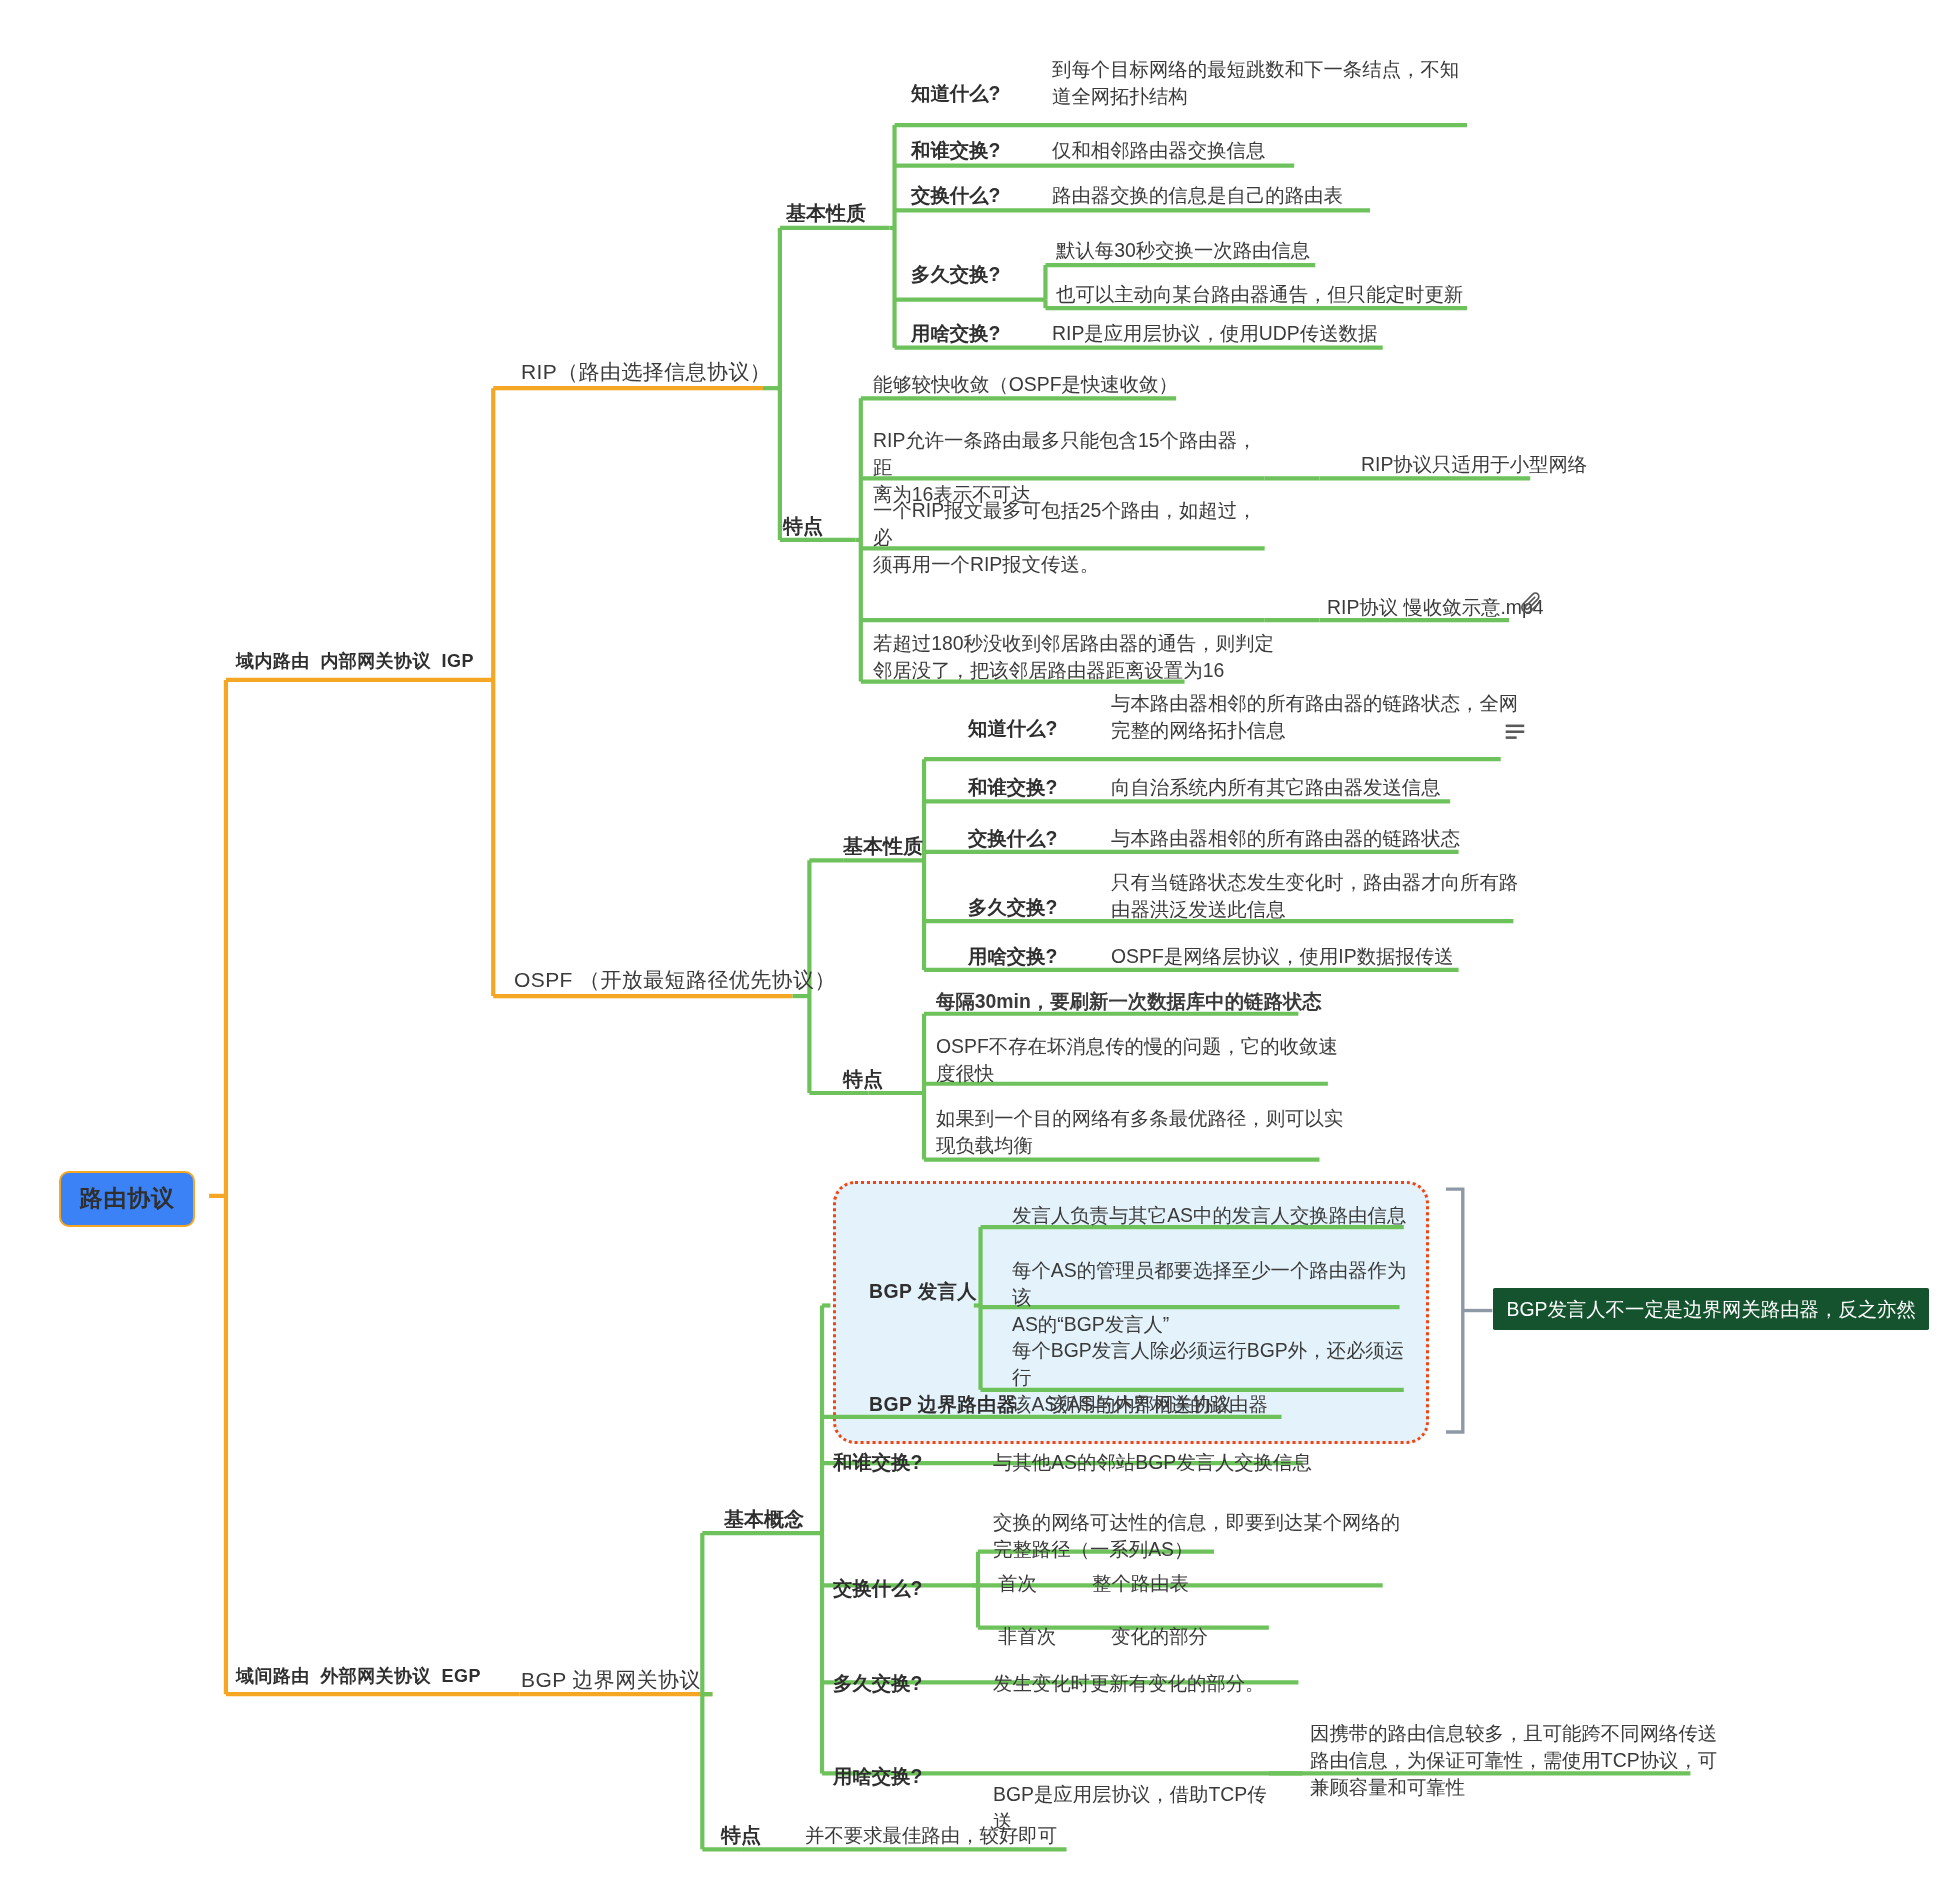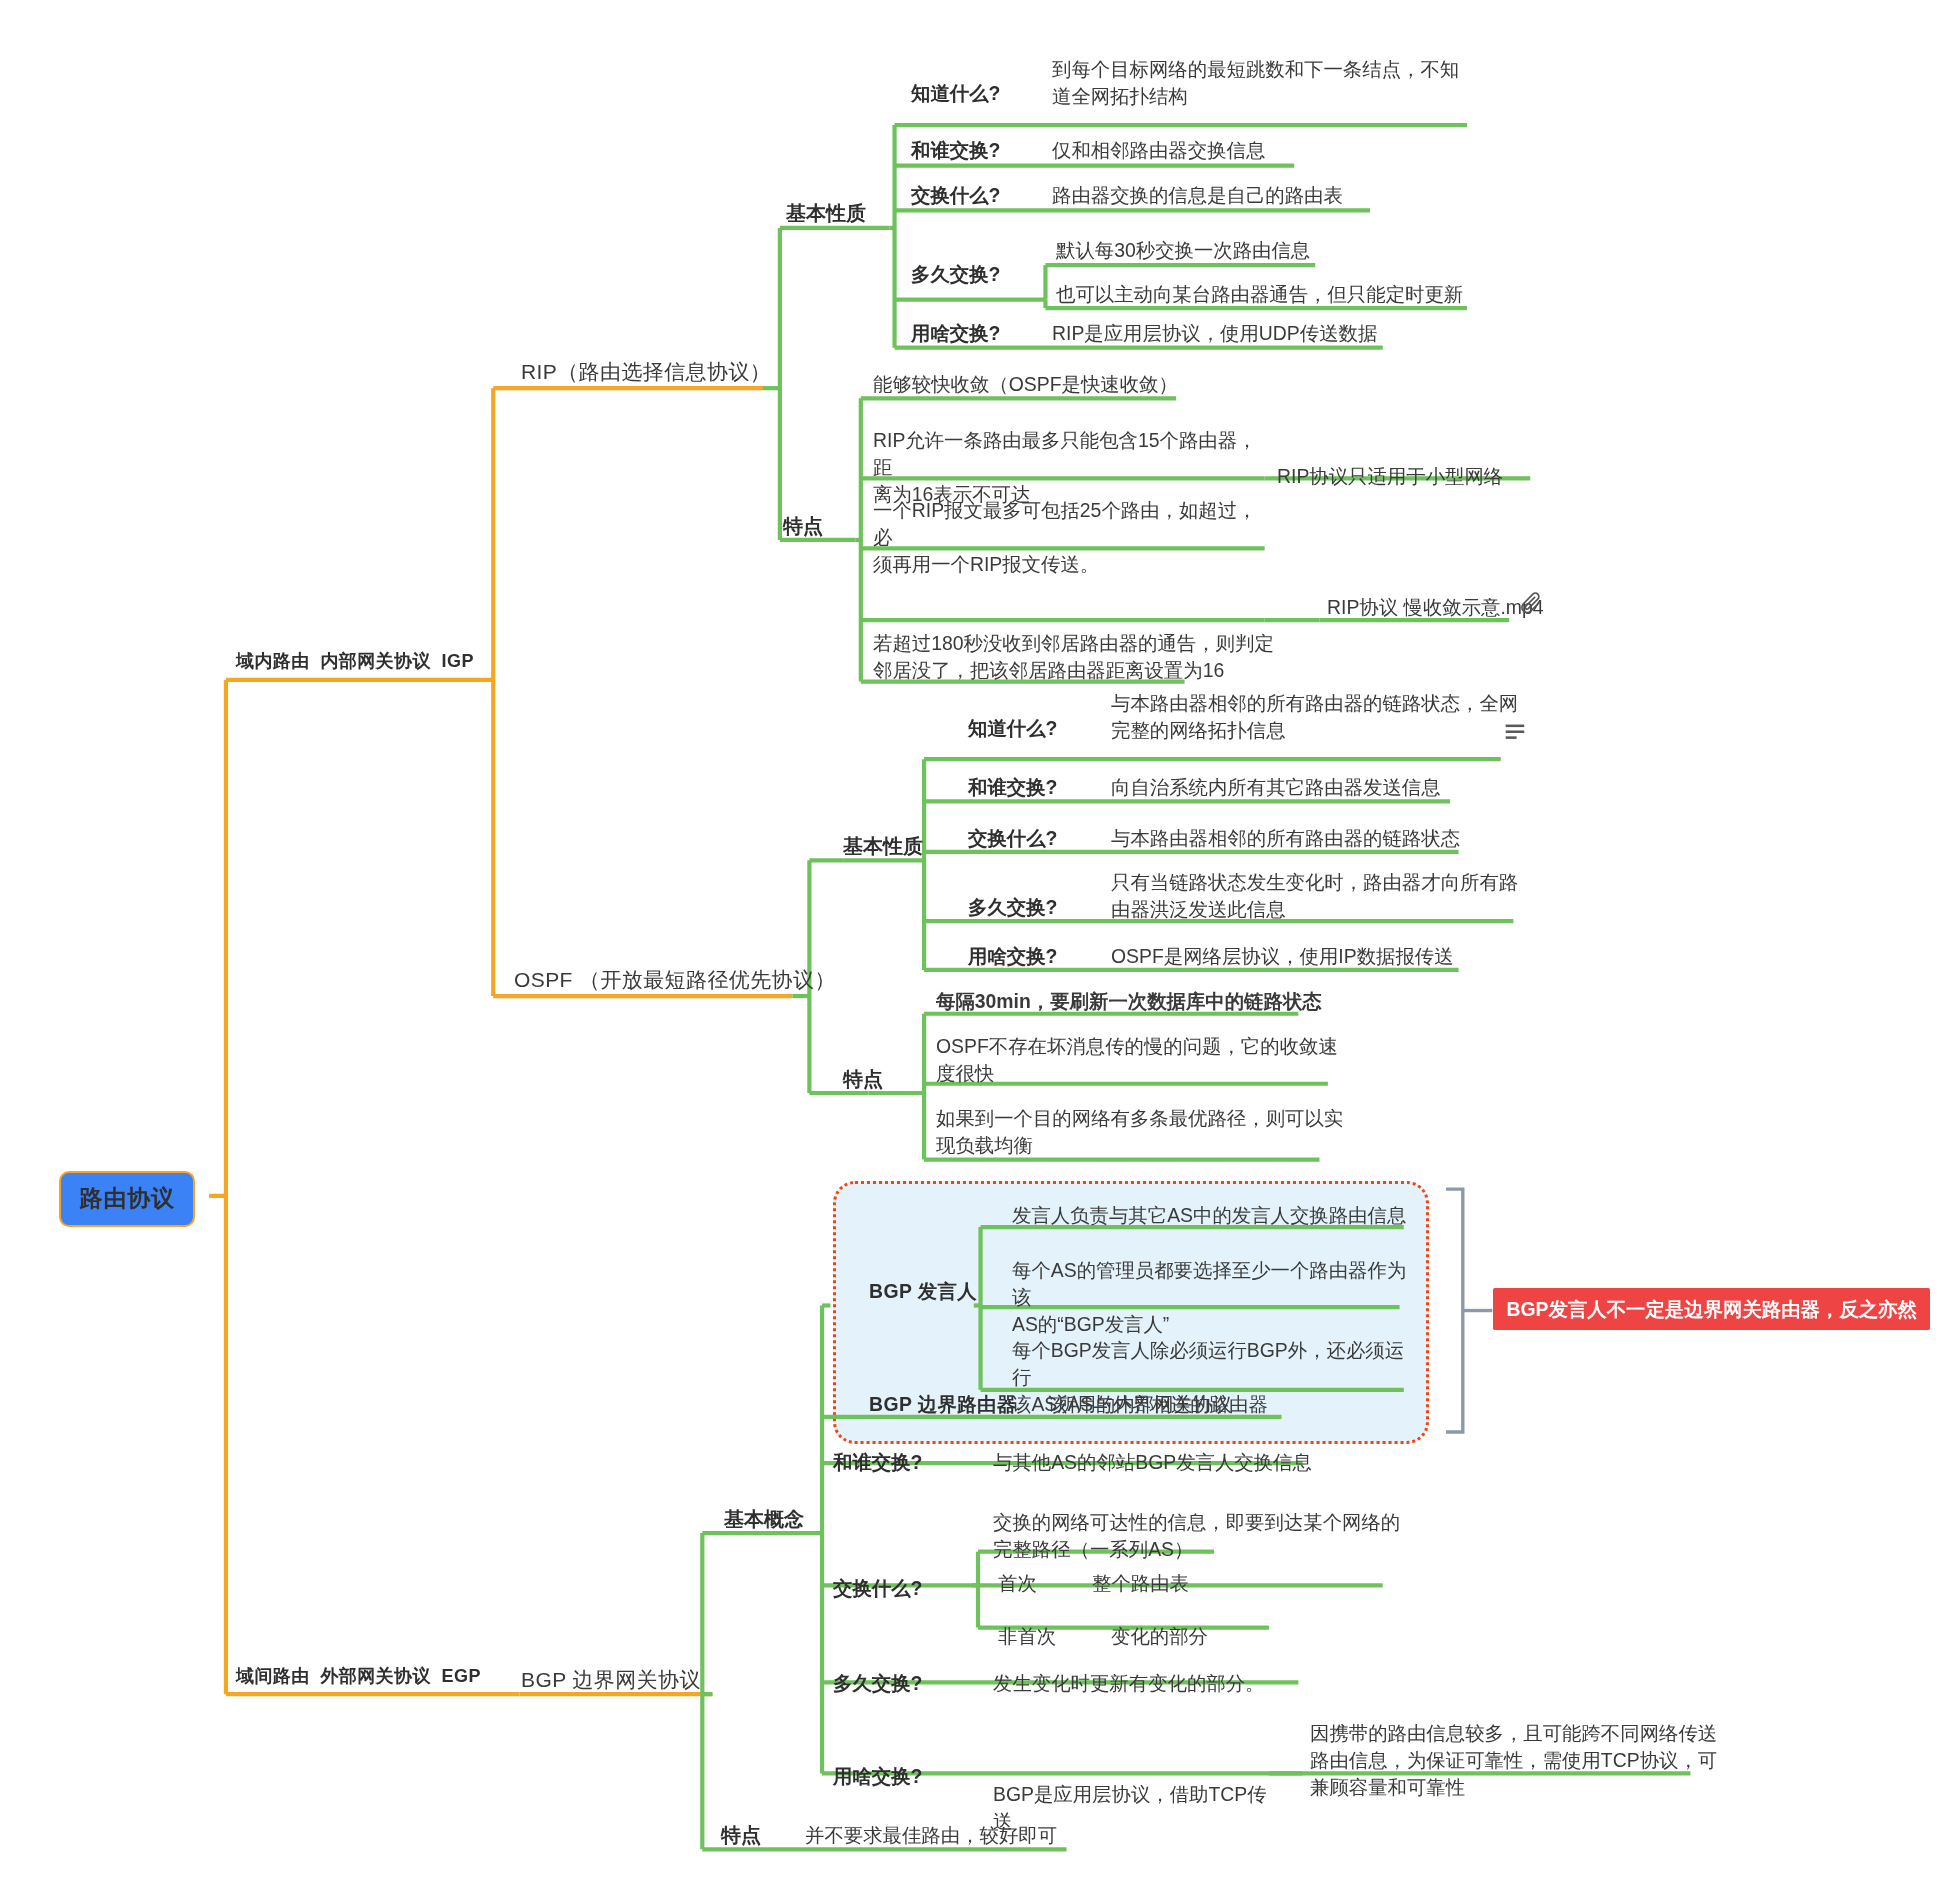--- a/index.html
+++ b/index.html
@@ -39,23 +39,23 @@
   
   .lv1{ font-size:18px; font-weight:bold; color:#2f2f2f; letter-spacing:0.4px;}
   .lv2{ font-size:21px; font-weight:normal; color:#3a3a3a; letter-spacing:0.4px;}
   .catlabel{ font-size:20px; font-weight:bold; color:#2f2f2f;}
   .qlabel{ font-size:19.4px; font-weight:bold; color:#2f2f2f;}
   .leaf{ font-size:19.4px; font-weight:normal; color:#3a3a3a;}
   .bgplabel{ font-size:19.4px; font-weight:bold; color:#2f2f2f; letter-spacing:0.4px;}
 
   
   .callout{
-    background:#ef4444;
+    background:#14532d;
     color:#ffffff;
-    font-weight:bold;
+    font-weight:normal;
     font-size:19.4px;
     padding:7.6px 13.5px;
     border-radius:1.7px;
     white-space:nowrap;
   }
   
   .dashbox{
     position:absolute;
     border:3.4px dotted #F4430E;
     border-radius:22px;
@@ -203,21 +203,21 @@
   <div class="node leaf" style="left:1056px;top:281px;width:472px;">也可以主动向某台路由器通告，但只能定时更新</div>
 
   <div class="node qlabel" style="left:911px;top:320px;">用啥交换?</div>
   <div class="node leaf" style="left:1052px;top:320px;width:472px;">RIP是应用层协议，使用UDP传送数据</div>
 
   <div class="node catlabel" style="left:783px;top:513px;">特点</div>
 
   <div class="node leaf" style="left:873px;top:371px;width:439px;">能够较快收敛（OSPF是快速收敛）</div>
   <div class="node leaf" style="left:873px;top:427px;width:396px;">RIP允许一条路由最多只能包含15个路由器，距
 离为16表示不可达</div>
-  <div class="node leaf" style="left:1277px;top:451px;width:253px;margin-top:12px;">RIP协议只适用于小型网络</div>
+  <div class="node leaf" style="left:1361px;top:451px;width:253px;">RIP协议只适用于小型网络</div>
   <div class="node leaf" style="left:873px;top:497px;width:396px;">一个RIP报文最多可包括25个路由，如超过，必
 须再用一个RIP报文传送。</div>
   <div class="node leaf" style="left:1327px;top:594px;width:253px;">RIP协议 慢收敛示意.mp4</div>
   <span class="icon" style="left:1518px;top:590px;width:25px;height:25px;">
     <svg width="25" height="25" viewBox="0 0 24 24" fill="none" stroke="#555" stroke-width="1.6" stroke-linecap="round" stroke-linejoin="round">
       <path d="M21.4 11.05l-9.2 9.2a5 5 0 0 1-7.07-7.07l9.2-9.2a3.33 3.33 0 0 1 4.71 4.71l-9.2 9.2a1.67 1.67 0 0 1-2.36-2.36l8.49-8.48"></path>
     </svg>
   </span>
   <div class="node leaf" style="left:873px;top:630px;width:405px;">若超过180秒没收到邻居路由器的通告，则判定
 邻居没了，把该邻居路由器距离设置为16</div>

